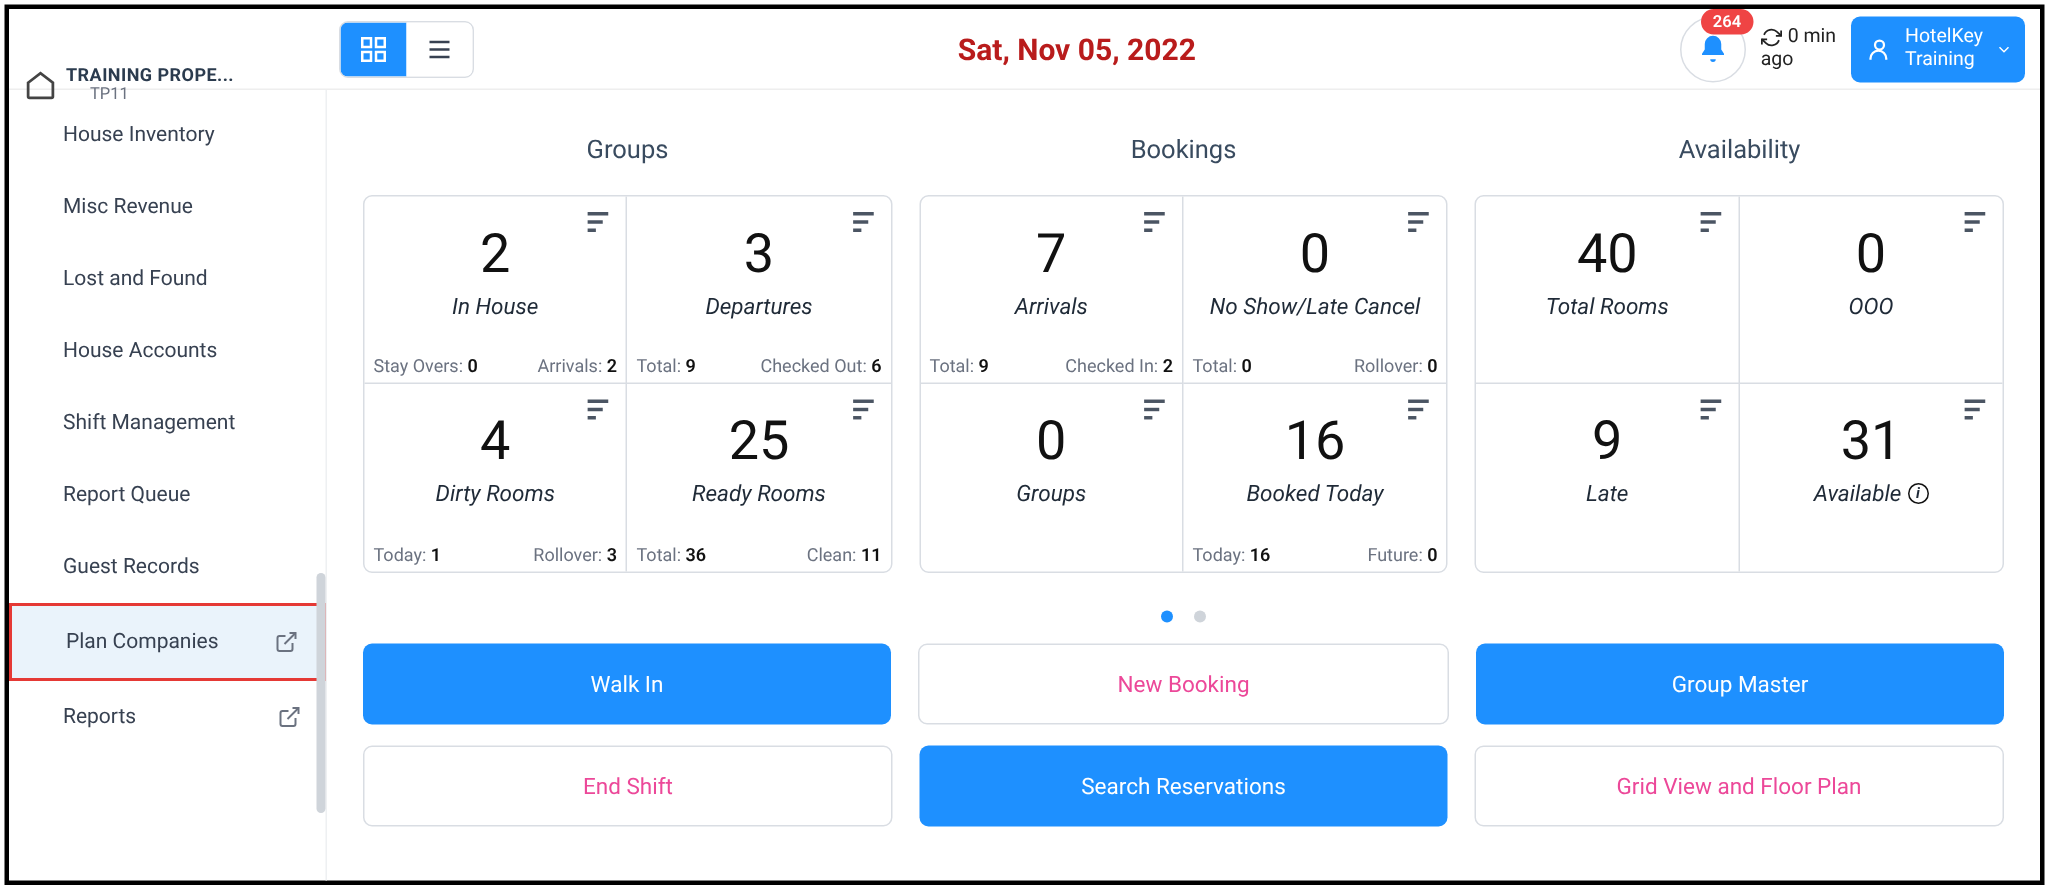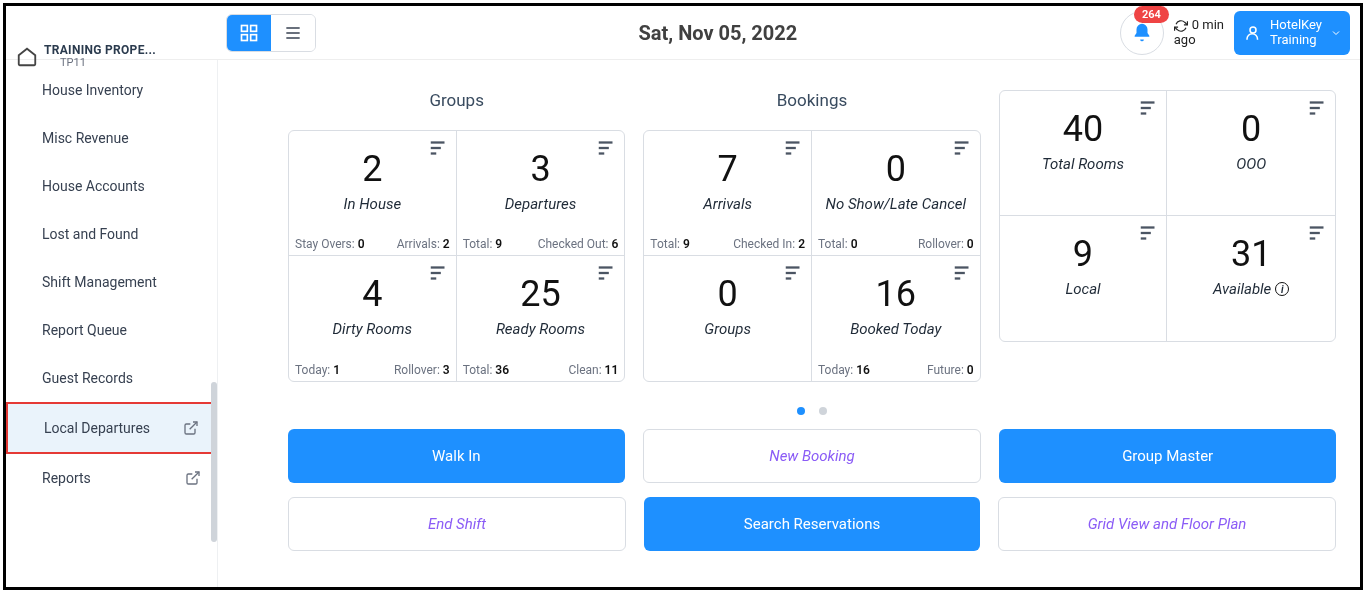--- a/index.html
+++ b/index.html
@@ -12,36 +12,36 @@
   .house-icon { width: 22px; height: 22px; margin-right: 6px; color: #444; }
   .prop-text { line-height: 1.05; }
   .prop-name { font-size: 12px; font-weight: 700; color: #2b3b4e; letter-spacing: .3px; }
   .prop-code { font-size: 11px; color: #6b7280; margin-left: 16px; }
 
   .view-toggle { display: inline-flex; border: 1px solid #d9dde3; border-radius: 6px; overflow: hidden; height: 38px; }
   .view-btn { width: 44px; display:flex; align-items:center; justify-content:center; background:#fff; }
   .view-btn.active { background:#1e90ff; }
   .grid-ic, .list-ic { width:20px; height:20px; }
 
-  .date { flex: 1; text-align: center; font-size: 20px; font-weight: 700; color: #404040; }
+  .date { flex: 1; text-align: center; font-size: 20px; font-weight: 700; color: #b91c1c; }
 
   .header-right { display: flex; align-items: center; gap: 10px; }
   .helpdesk { height: 36px; padding: 0 14px; border: 1px solid #d9dde3; border-radius: 999px; display:flex; align-items:center; gap:6px; font-size:14px; color:#374151; background:#fff; }
   .bell-wrap { position:relative; width:44px; height:44px; border:1px solid #d9dde3; border-radius:50%; display:flex; align-items:center; justify-content:center; }
   .bell-ic { width:22px; height:22px; color:#1e90ff; }
   .badge { position:absolute; top:-6px; right:-6px; background:#ef4444; color:#fff; border-radius:999px; font-size:11px; padding:2px 8px; font-weight:600; }
   .sync { display:flex; flex-direction:column; align-items:flex-start; font-size:13px; color:#222; line-height:1.15; }
-  .sync-row { display:flex; align-items:flex-end; gap:4px; }
+  .sync-row { display:flex; align-items:flex-start; gap:4px; }
   .user-btn { background:#1e90ff; color:#fff; border-radius:6px; padding:6px 28px 6px 10px; display:flex; align-items:center; gap:8px; height:44px; position:relative; }
   .user-ic { width:18px; height:18px; }
   .user-lbls { font-size:13px; line-height:1.1; }
   .chev { position:absolute; right:8px; top:50%; transform:translateY(-50%); width:12px; height:12px; }
 
   
-  .body { display:flex; height:calc(100% - 54px);gap:46px; }
+  .body { display:flex; height:calc(100% - 54px); }
 
   
   .sidebar { width:212px; border-right:1px solid #eef0f2; position:relative; padding-top:6px; }
   .scrollbar { position:absolute; right:0; top:0; width:8px; height:100%; }
   .scrollthumb { position:absolute; right:0; top:322px; width:6px; height:160px; background:#cfd4da; border-radius:3px; }
   .nav-item { height:48px; display:flex; align-items:center; padding:0 16px 0 36px; font-size:14px; color:#374151; position:relative; }
   .nav-item.highlight { background:#eaf3fb; border:2px solid #e53935; height:52px; }
   .ext-ic { width:16px; height:16px; color:#6b7280; margin-left:auto; }
 
   
@@ -60,21 +60,21 @@
   .foot { position:absolute; bottom:4px; left:6px; right:6px; display:flex; justify-content:space-between; font-size:12px; color:#6b7280; }
   .foot b { color:#111; font-weight:600; }
 
   .dots { text-align:center; margin:18px 0 10px; }
   .dot { display:inline-block; width:8px; height:8px; border-radius:50%; background:#cfd4da; margin:0 5px; }
   .dot.active { background:#1e90ff; }
 
   .btn-row { display:flex; gap:18px; margin-bottom:14px; }
   .btn { flex:1; height:54px; border-radius:6px; display:flex; align-items:center; justify-content:center; font-size:15px; }
   .btn.primary { background:#1e90ff; color:#fff; }
-  .btn.secondary { background:#fff; color:#8b5cf6; border:1px solid #d9dde3;font-style:italic; }
+  .btn.secondary { background:#fff; color:#ec4899; border:1px solid #d9dde3; }
 </style>
 </head>
 <body>
 
 <div class="frame">
 
   <div class="header">
     <div class="prop-wrap">
       <svg class="house-icon" viewBox="0 0 24 24" fill="none" stroke="currentColor" stroke-width="2">
           <path d="M3 10l9-7 9 7v10a1 1 0 0 1-1 1H4a1 1 0 0 1-1-1z"></path>
@@ -141,36 +141,36 @@
 
   <div class="body">
     <div class="sidebar" id="sidebar">
       <div class="nav-item">
           <span>House Inventory</span>
         </div>
         <div class="nav-item">
           <span>Misc Revenue</span>
         </div>
         <div class="nav-item">
+          <span>Lost and Found</span>
+        </div>
+        <div class="nav-item">
           <span>House Accounts</span>
         </div>
         <div class="nav-item">
-          <span>Lost and Found</span>
-        </div>
-        <div class="nav-item">
           <span>Shift Management</span>
         </div>
         <div class="nav-item">
           <span>Report Queue</span>
         </div>
         <div class="nav-item">
           <span>Guest Records</span>
         </div>
         <div class="nav-item highlight">
-          <span>Local Departures</span>
+          <span>Plan Companies</span>
           <svg viewBox="0 0 24 24" class="ext-ic">
             <path fill="none" stroke="currentColor" stroke-width="2" d="M18 13v6a2 2 0 0 1-2 2H5a2 2 0 0 1-2-2V8a2 2 0 0 1 2-2h6"></path>
             <polyline fill="none" stroke="currentColor" stroke-width="2" points="15 3 21 3 21 9"></polyline>
             <line stroke="currentColor" stroke-width="2" x1="10" y1="14" x2="21" y2="3"></line>
           </svg>
         </div>
         <div class="nav-item">
           <span>Reports</span>
           <svg viewBox="0 0 24 24" class="ext-ic">
             <path fill="none" stroke="currentColor" stroke-width="2" d="M18 13v6a2 2 0 0 1-2 2H5a2 2 0 0 1-2-2V8a2 2 0 0 1 2-2h6"></path>
@@ -266,41 +266,42 @@
                   <line stroke="currentColor" stroke-width="2.5" x1="3" y1="18" x2="9" y2="18"></line>
                 </svg><div class="big">16</div><div class="lbl">
                   <span>Booked Today</span>
                 </div><div class="foot">
                   <span>Today: <b>16</b></span>
                   <span>Future: <b>0</b></span>
                 </div></div>
             </div>
           </div>
           <div class="section">
+            <div class="sec-title">Availability</div>
             <div class="card-grid">
               <div class="card"><svg class="sort-ic" viewBox="0 0 24 24">
                   <line stroke="currentColor" stroke-width="2.5" x1="3" y1="6" x2="18" y2="6"></line>
                   <line stroke="currentColor" stroke-width="2.5" x1="3" y1="12" x2="14" y2="12"></line>
                   <line stroke="currentColor" stroke-width="2.5" x1="3" y1="18" x2="9" y2="18"></line>
                 </svg><div class="big">40</div><div class="lbl">
                   <span>Total Rooms</span>
                 </div></div>
               <div class="card"><svg class="sort-ic" viewBox="0 0 24 24">
                   <line stroke="currentColor" stroke-width="2.5" x1="3" y1="6" x2="18" y2="6"></line>
                   <line stroke="currentColor" stroke-width="2.5" x1="3" y1="12" x2="14" y2="12"></line>
                   <line stroke="currentColor" stroke-width="2.5" x1="3" y1="18" x2="9" y2="18"></line>
                 </svg><div class="big">0</div><div class="lbl">
                   <span>OOO</span>
                 </div></div>
               <div class="card"><svg class="sort-ic" viewBox="0 0 24 24">
                   <line stroke="currentColor" stroke-width="2.5" x1="3" y1="6" x2="18" y2="6"></line>
                   <line stroke="currentColor" stroke-width="2.5" x1="3" y1="12" x2="14" y2="12"></line>
                   <line stroke="currentColor" stroke-width="2.5" x1="3" y1="18" x2="9" y2="18"></line>
                 </svg><div class="big">9</div><div class="lbl">
-                  <span>Local</span>
+                  <span>Late</span>
                 </div></div>
               <div class="card"><svg class="sort-ic" viewBox="0 0 24 24">
                   <line stroke="currentColor" stroke-width="2.5" x1="3" y1="6" x2="18" y2="6"></line>
                   <line stroke="currentColor" stroke-width="2.5" x1="3" y1="12" x2="14" y2="12"></line>
                   <line stroke="currentColor" stroke-width="2.5" x1="3" y1="18" x2="9" y2="18"></line>
                 </svg><div class="big">31</div><div class="lbl">
                   <span>Available</span>
                   <span class="info-ic">i</span>
                 </div></div>
             </div>

